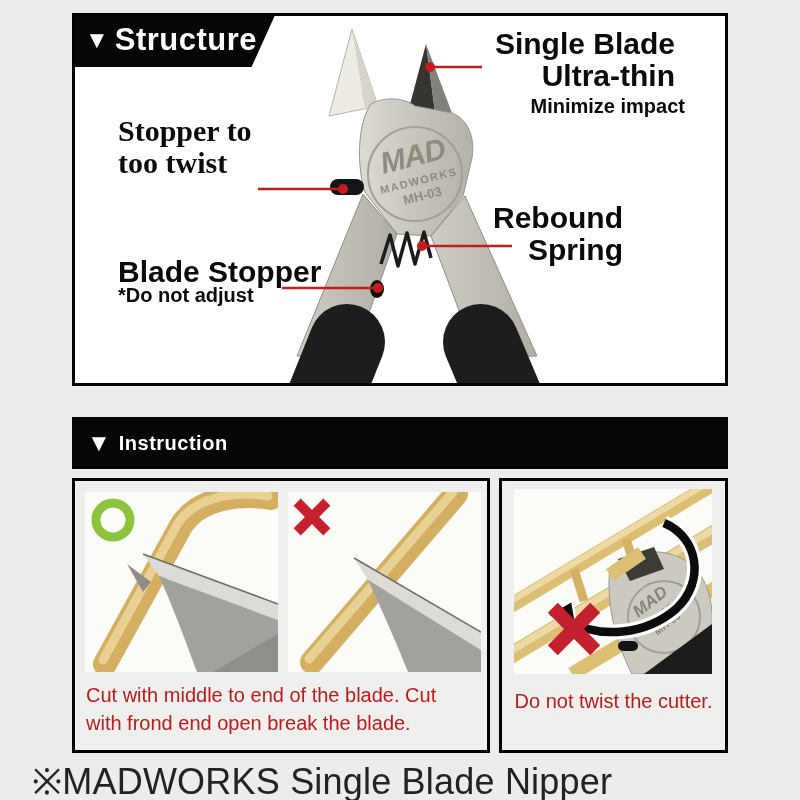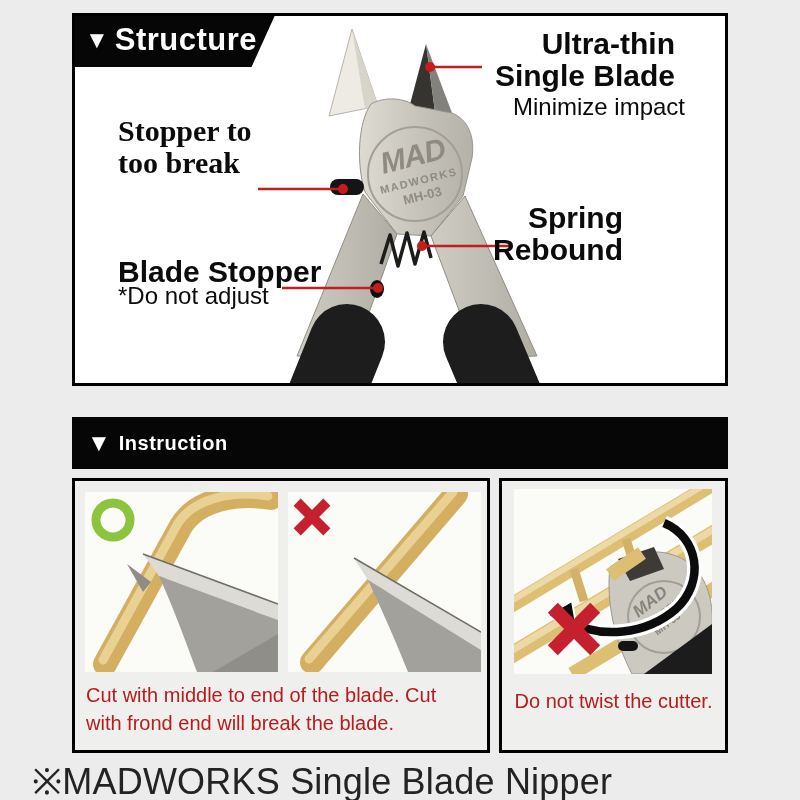--- a/index.html
+++ b/index.html
@@ -22,21 +22,21 @@
     padding-left:13px;box-sizing:border-box;
     clip-path:polygon(0 0,100% 0,88% 100%,0 100%);
     z-index:5;
   }
   .banner .tri{font-size:24px;line-height:1;margin-right:6px;}
   .banner .lbl{font-size:31px;font-weight:bold;letter-spacing:.5px;}
 
   .tool-svg{position:absolute;left:0;top:0;}
 
   .callout{position:absolute;color:#0b0b0b;font-weight:bold;font-size:30px;line-height:32px;z-index:4;}
-  .callout.sub{font-weight:normal;font-size:24px;line-height:23px;}
+  .callout.sub{font-weight:bold;font-size:20px;line-height:23px;}
   .ra{text-align:right;}
 
   
   .instruction-bar{
     left:72px;top:417px;width:656px;height:52px;background:#060606;color:#fff;
     display:flex;align-items:center;padding-left:15px;box-sizing:border-box;
   }
   .instruction-bar .tri{font-size:24px;line-height:1;margin-right:8px;}
   .instruction-bar .lbl{font-size:20px;font-weight:bold;letter-spacing:.5px;}
 
@@ -118,35 +118,35 @@
       <circle cx="303" cy="272" r="5"></circle>
     </g>
   </svg>
 
   <div class="banner">
     <span class="tri">▼</span>
     <span class="lbl">Structure</span>
   </div>
 
   <div class="callout ra" style="right:50px;top:12px;">
+    <div>Single Blade</div>
     <div>Ultra-thin</div>
-    <div>Single Blade</div>
   </div>
   <div class="callout sub ra" style="right:40px;top:79px;">
     <div>Minimize impact</div>
   </div>
 
   <div class="callout" style="left:43px;top:99px;font-family:Liberation Serif, serif;">
     <div>Stopper to</div>
-    <div>too break</div>
+    <div>too twist</div>
   </div>
 
   <div class="callout ra" style="right:102px;top:186px;">
+    <div>Rebound</div>
     <div>Spring</div>
-    <div>Rebound</div>
   </div>
 
   <div class="callout" style="left:43px;top:240px;">
     <div>Blade Stopper</div>
   </div>
   <div class="callout sub" style="left:43px;top:268px;">
     <div>*Do not adjust</div>
   </div>
 </div>
 
@@ -188,21 +188,21 @@
       </g>
       <g transform="translate(24,25) rotate(45)" fill="#c5202d">
         <rect x="-21" y="-5" width="42" height="10"></rect>
         <rect x="-5" y="-21" width="10" height="42"></rect>
       </g>
     </svg>
   </div>
 
   <div class="caption" style="left:11px;top:200px;">
     <div>Cut with middle to end of the blade. Cut</div>
-    <div>with frond end will break the blade.</div>
+    <div>with frond end open break the blade.</div>
   </div>
 </div>
 
 <div class="abs ins-panel ins-right">
 
   <div class="photo" style="left:12px;top:8px;width:198px;height:185px;">
     <svg width="198" height="185" viewBox="0 0 198 185">
       <g>
         <path d="M-6,118 L204,-8" stroke="#ddbf74" stroke-width="15" fill="none"></path>
         <path d="M-6,168 L204,42" stroke="#ddbf74" stroke-width="17" fill="none"></path>

